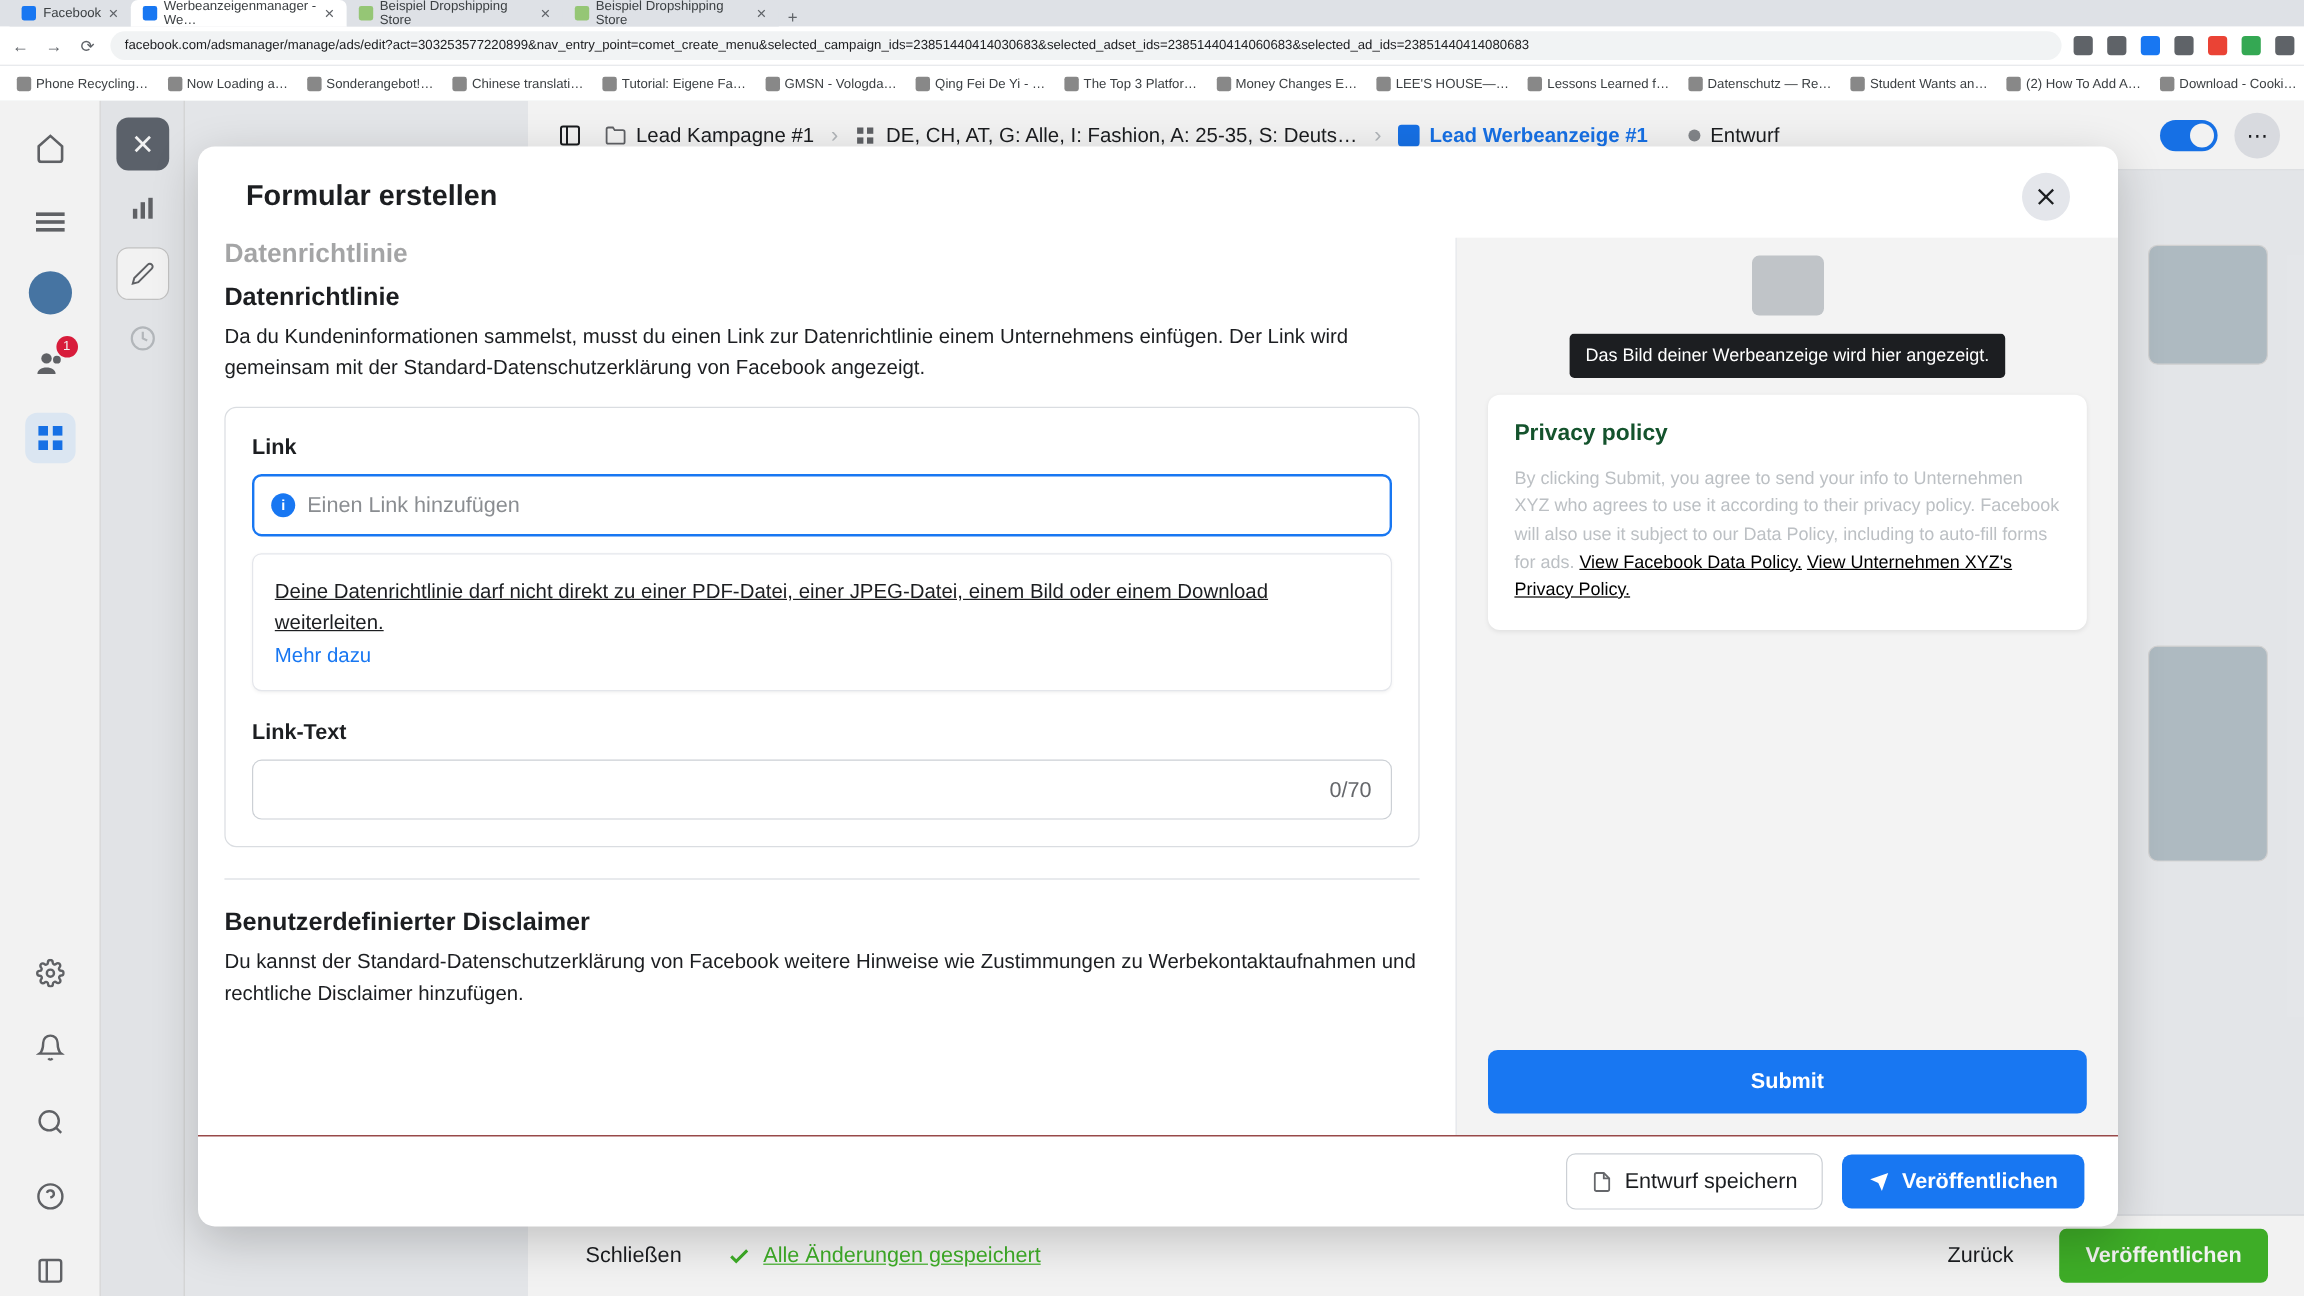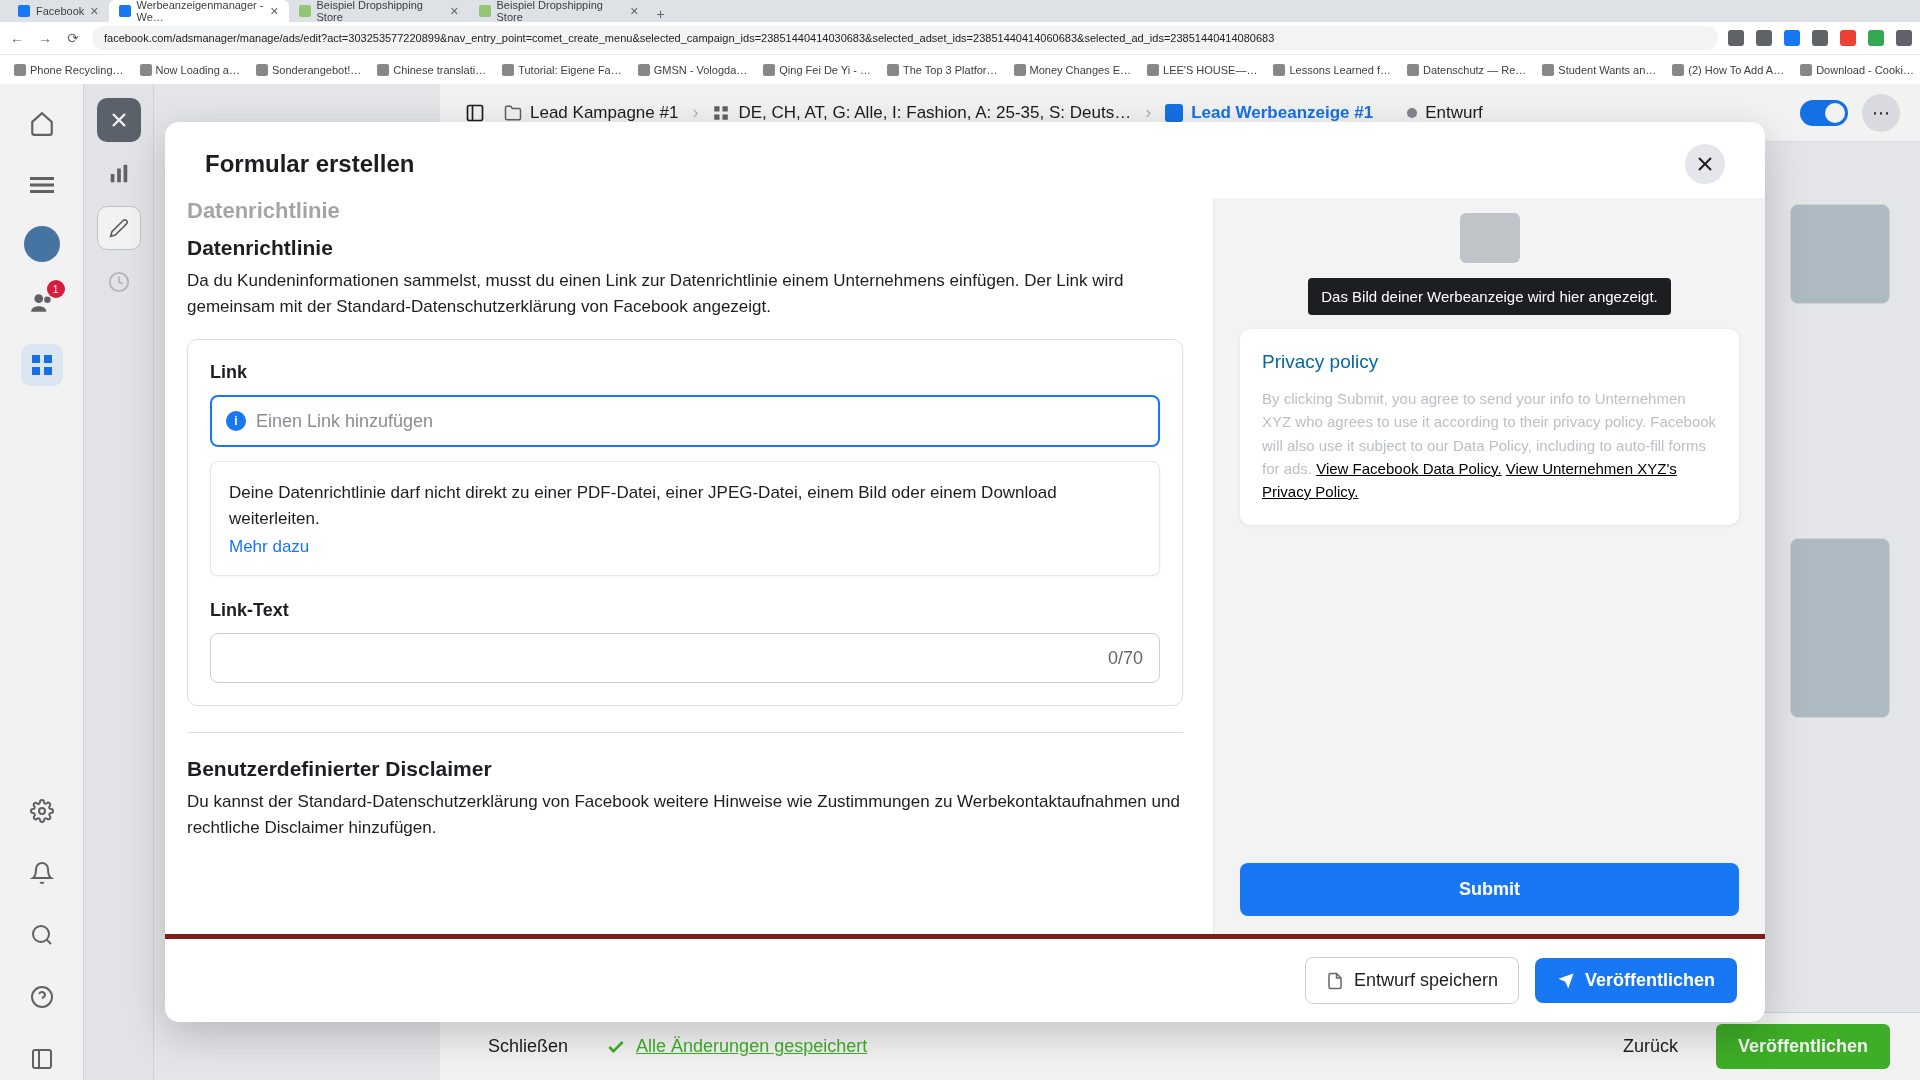--- a/index.html
+++ b/index.html
@@ -79,41 +79,41 @@
 .scroll-heading { font-size: 22px; font-weight: 700; color: #1c1e21; margin-bottom: 10px; opacity: 0.4; }
 .subheading { font-size: 21px; font-weight: 700; color: #1c1e21; margin: 12px 0 8px; }
 .helptext { font-size: 17px; line-height: 1.5; color: #1c1e21; margin-bottom: 20px; }
 .card { border: 1px solid #dadde1; border-radius: 10px; padding: 22px; margin-bottom: 26px; }
 .field-label { font-size: 18px; font-weight: 600; color: #1c1e21; margin-bottom: 12px; }
 .text-input-wrap { border: 2px solid #1877f2; border-radius: 8px; display: flex; align-items: center; padding: 0 14px; height: 52px; }
 .info-icon { width: 20px; height: 20px; background: #1877f2; border-radius: 50%; color: #fff; display: flex; align-items: center; justify-content: center; font-size: 12px; font-weight: 700; margin-right: 10px; }
 .text-input { border: none; outline: none; flex: 1; font-size: 18px; color: #1c1e21; }
 .text-input::placeholder { color: #8a8d91; }
 .notebox { background: #fff; border: 1px solid #e4e6eb; border-radius: 8px; padding: 18px; margin-top: 14px; box-shadow: 0 1px 3px rgba(0,0,0,0.05); }
-.note-text { font-size: 17px; color: #1c1e21; line-height: 1.5; }
+.note-text { font-size: 17px; color: #1c1e21; line-height: 1.5; text-decoration: underline; }
 .note-link { color: #1877f2; font-size: 17px; margin-top: 6px; display: inline-block; }
 .plain-input-wrap { border: 1px solid #ccd0d5; border-radius: 8px; height: 50px; display: flex; align-items: center; padding: 0 16px; }
 .plain-input { border: none; outline: none; flex: 1; font-size: 17px; }
 .counter { font-size: 18px; color: #65676b; }
 .divider { border: none; border-top: 1px solid #dadde1; margin: 24px 0; }
 
 
 .preview-panel { width: 552px; background: #f3f3f3; border-left: 1px solid #e4e6eb; display: flex; flex-direction: column; }
 .preview-img-area { height: 80px; background: #f3f3f3; display: flex; align-items: center; justify-content: center; position: relative; }
 .preview-img-placeholder { width: 60px; height: 50px; background: #c0c4c8; border-radius: 6px; }
 .preview-tooltip { background: #1c1e21; color: #fff; font-size: 15px; padding: 10px 13px; border-radius: 4px; margin: 0 auto 14px; width: fit-content; }
 .preview-card { background: #fff; border-radius: 10px; margin: 0 26px; padding: 22px; box-shadow: 0 1px 4px rgba(0,0,0,0.08); }
-.preview-card-title { font-size: 19px; font-weight: 400; color: #0369a1; margin-bottom: 14px; }
+.preview-card-title { font-size: 19px; font-weight: 700; color: #14532d; margin-bottom: 14px; }
 .preview-para { font-size: 15px; color: #bcc0c4; line-height: 1.55; }
 .preview-para a { color: #000000; text-decoration: underline; }
 .preview-fill { flex: 1; }
 .preview-submit { margin: 22px 26px 18px; background: #1877f2; color: #fff; font-size: 18px; font-weight: 600; text-align: center; padding: 16px; border-radius: 8px; }
 
 
-.modal-footer { height: 88px; border-top: 5px solid #7f1d1d; display: flex; align-items: center; justify-content: flex-end; padding: 0 28px; gap: 16px; }
+.modal-footer { height: 76px; border-top: 1px solid #7f1d1d; display: flex; align-items: center; justify-content: flex-end; padding: 0 28px; gap: 16px; }
 .btn-secondary { border: 1px solid #ccd0d5; background: #fff; padding: 12px 20px; border-radius: 8px; font-size: 18px; color: #1c1e21; display: flex; align-items: center; gap: 10px; }
 .btn-primary { background: #1877f2; color: #fff; padding: 12px 22px; border-radius: 8px; font-size: 18px; font-weight: 600; display: flex; align-items: center; gap: 10px; }
 
 svg { display: block; }
 </style>
 </head>
 <body>
 
 <div class="browser-chrome">
   <div class="tab-bar">

